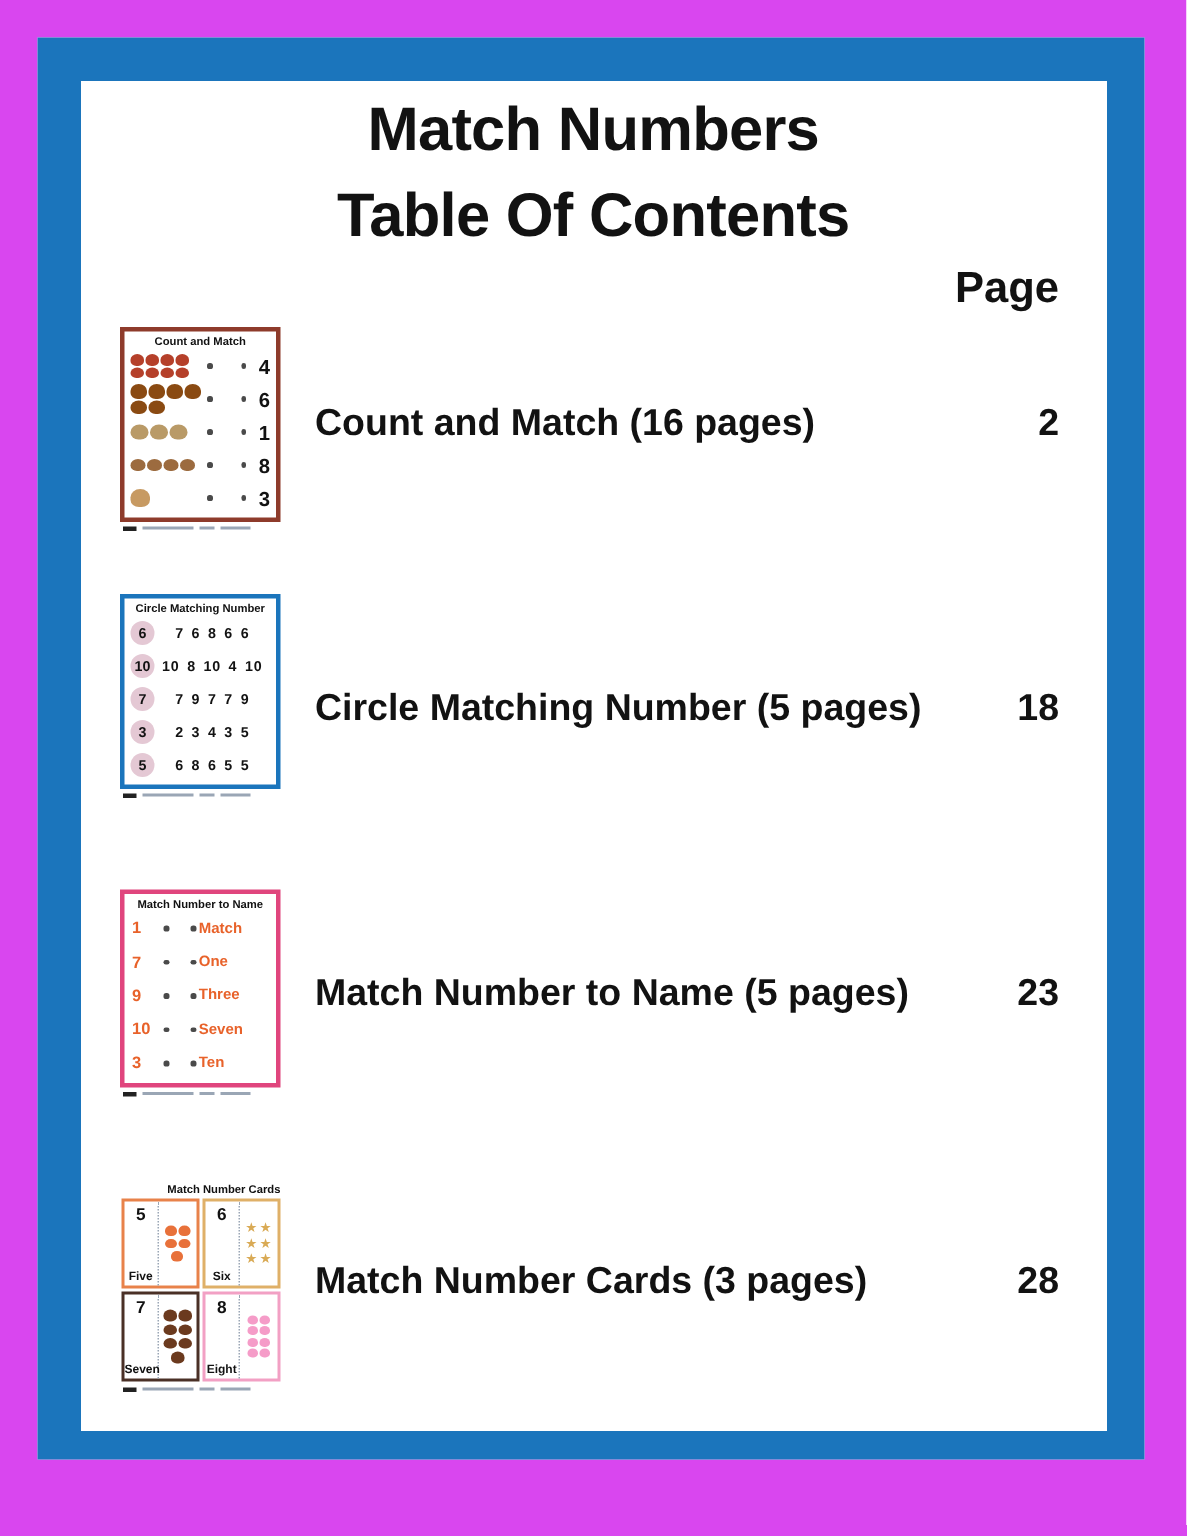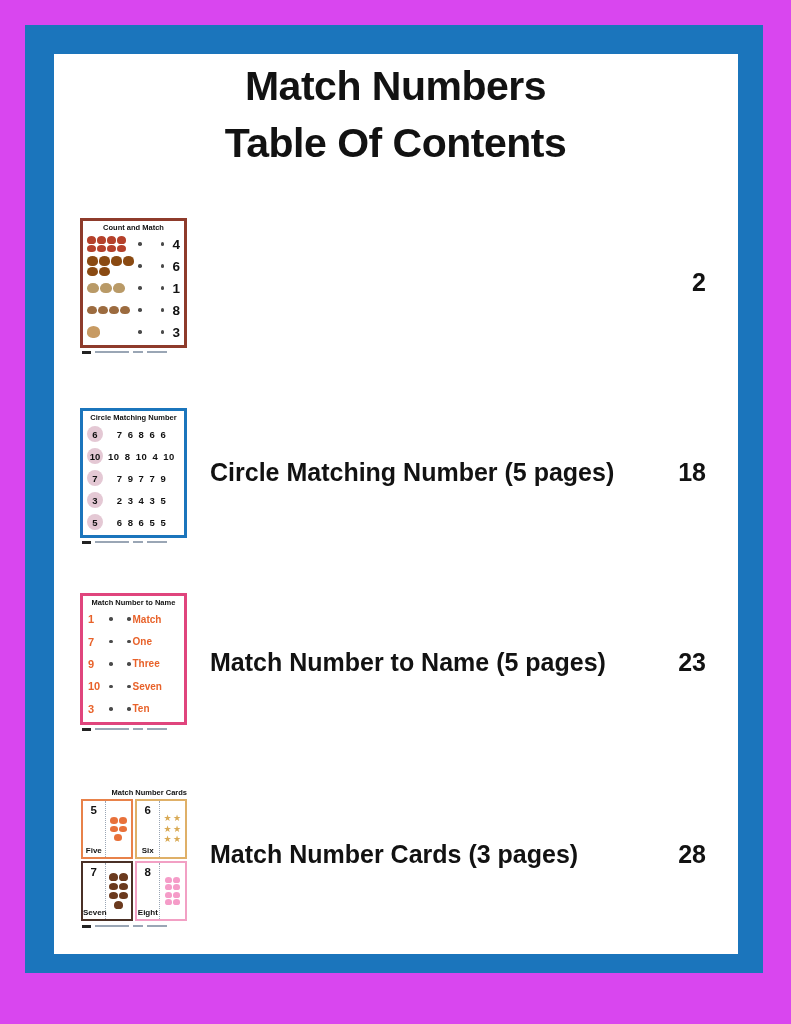--- a/index.html
+++ b/index.html
@@ -75,33 +75,34 @@
   .t4 .thumb-inner{height:134px;display:flex;flex-direction:column;align-items:flex-end;}
   .t4-grid{flex:1;display:grid;grid-template-columns:52px 52px;grid-template-rows:60px 60px;gap:2px;margin-top:1px;}
   .t4-card{box-sizing:border-box;border:2px solid #e8824a;background:#fff;display:flex;}
   .t4-left{width:45%;position:relative;}
   .t4-num{position:absolute;top:3px;left:0;width:100%;text-align:center;font-weight:bold;font-size:11.5px;color:#121212;}
   .t4-name{position:absolute;bottom:2px;left:0;width:100%;text-align:center;font-weight:bold;font-size:8px;color:#121212;}
   .t4-right{
     flex:1;border-left:1px dotted #9aa6b5;display:flex;flex-wrap:wrap;gap:1.5px;
     align-content:center;justify-content:center;padding:2px 1px;
   }
-  .t1-a{top:218px}.t2-a{top:408px}.t3-a{top:593px}.t4-a{top:788px}
+  .t1-a{top:218px}.t2-a{top:396px}.t3-a{top:593px}.t4-a{top:788px}
 </style>
 </head>
 <body>
 
 <div class="page">
   <div class="frame"></div>
 
   <div class="title">
     <div>Match Numbers</div>
     <div>Table Of Contents</div>
   </div>
 
+  <div class="page-col-header">Page</div>
 
   <div class="thumb t1 t1-a">
     <div class="thumb-inner">
       <div class="thumb-title">Count and Match</div>
       <div class="t1-rows">
         <div class="t1-row">
           <span class="t1-blobs">
               <span class="blob" style="background: rgb(181, 64, 42); width: 9px; height: 7.65px;"></span>
               <span class="blob" style="background: rgb(181, 64, 42); width: 9px; height: 7.65px;"></span>
               <span class="blob" style="background: rgb(181, 64, 42); width: 9px; height: 7.65px;"></span>
@@ -159,20 +160,21 @@
         </div>
       </div>
     </div>
     <div class="thumb-footer">
       <span class="tf-chip"></span>
       <span class="tf-line tf-a"></span>
       <span class="tf-line tf-b"></span>
       <span class="tf-line tf-c"></span>
     </div>
   </div>
+  <div class="entry-label lbl1">Count and Match (16 pages)</div>
   <div class="entry-page lbl1">2</div>
 
   <div class="thumb t2 t2-a">
     <div class="thumb-inner">
       <div class="thumb-title">Circle Matching Number</div>
       <div class="t2-rows">
         <div class="t2-row">
           <span class="t2-target">6</span>
           <span class="t2-options">7 6 8 6 6</span>
         </div>

